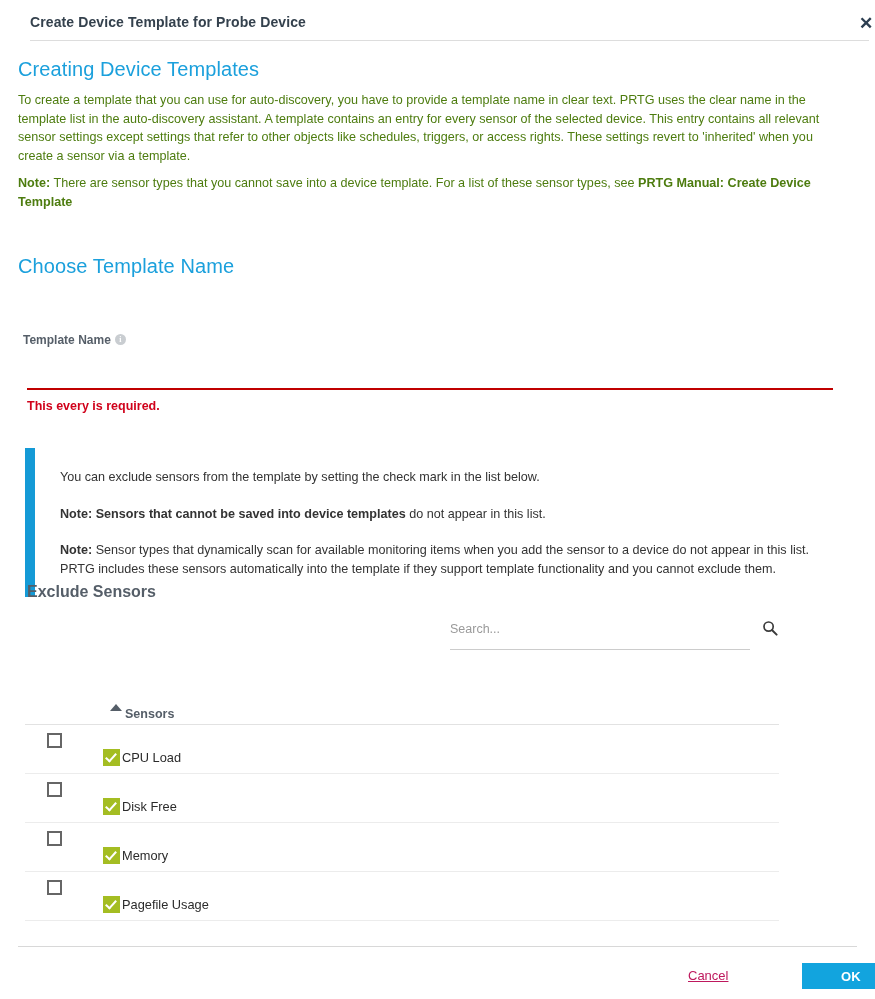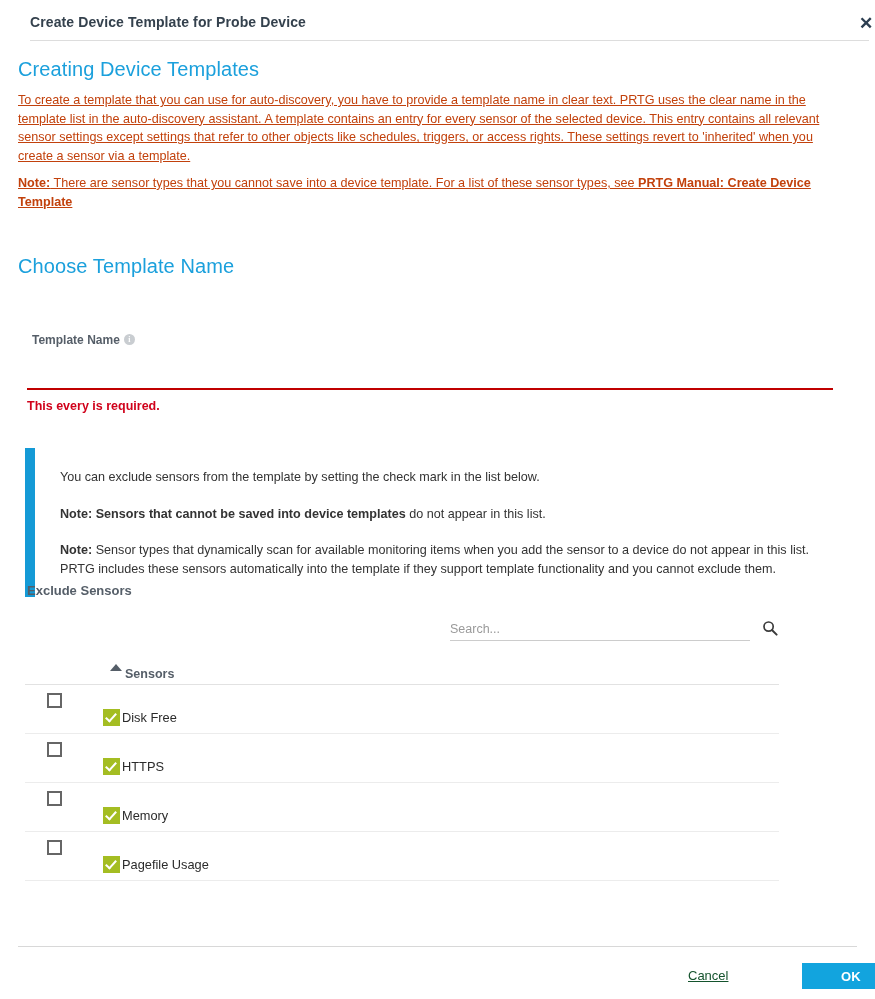--- a/index.html
+++ b/index.html
@@ -76,39 +76,38 @@
   }
   .h-creating { position: absolute; left: 18px; top: 17px; }
   .h-choose   { position: absolute; left: 18px; top: 214px; }
 
   p.para {
     position: absolute;
     margin: 0;
     padding: 0;
     font-size: 12.6px;
     line-height: 18.6px;
-    color: #c2410c;
-    text-decoration: underline;
+    color: #4d7c0f;
   }
   .p-intro {
     left: 18px;
     top: 50px;
     width: 833px;
   }
   .p-note {
     left: 18px;
     top: 133px;
     width: 833px;
   }
   .b { font-weight: bold; }
 
   
   .field-label {
     position: absolute;
-    left: 32px;
+    left: 23px;
     top: 292px;
     font-size: 12px;
     font-weight: bold;
     color: #555e68;
   }
   .info-icon {
     display: inline-block;
     width: 11px;
     height: 11px;
     border-radius: 50%;
@@ -175,21 +174,21 @@
     color: #333333;
   }
   .callout-body p:last-child { margin-bottom: 0; }
   .callout-body p.first { margin-top: 20px; }
 
   
   .exclude-label {
     position: absolute;
     left: 27px;
     top: 542px;
-    font-size: 13px;
+    font-size: 16px;
     font-weight: bold;
     color: #555e68;
   }
 
   .search-wrap {
     position: absolute;
     left: 450px;
     top: 578px;
     width: 328px;
     height: 22px;
@@ -199,37 +198,37 @@
     left: 0; top: 0;
     width: 300px;
     height: 20px;
     border: none;
     border-bottom: 1px solid #cccccc;
     outline: none;
     background: transparent;
     font-family: "Liberation Sans", sans-serif;
     font-size: 12.5px;
     color: #555555;
-    padding: 0 0 1px 0;
+    padding: 0 0 10px 0;
   }
   .search-input::placeholder { color: #9a9a9a; }
   .search-icon {
     position: absolute;
     right: 0;
     top: 1px;
     width: 16px;
     height: 16px;
     cursor: pointer;
   }
 
   
   .table {
     position: absolute;
     left: 25px;
-    top: 598px;
+    top: 638px;
     width: 754px;
   }
   .th-row {
     position: relative;
     height: 45px;
     border-bottom: 1px solid #e2e2e2;
   }
   .sort-arrow {
     position: absolute;
     left: 85px;
@@ -321,21 +320,21 @@
     top: 946px;
     width: 839px;
     height: 1px;
     background: #d8d8d8;
   }
   .btn-cancel {
     position: absolute;
     left: 688px;
     top: 968px;
     font-size: 13px;
-    color: #14532d;
+    color: #be185d;
     text-decoration: underline;
     cursor: pointer;
     background: none;
     border: none;
     font-family: "Liberation Sans", sans-serif;
     padding: 0;
   }
   .btn-ok {
     position: absolute;
     left: 766px;
@@ -410,28 +409,28 @@
   <div class="table">
     <div class="th-row">
       <span class="sort-arrow"></span>
       <span class="th-label">Sensors</span>
     </div>
     <div id="rows-host">
         <div class="row">
           <input type="checkbox" class="cb" style="">
           <div class="sensor-cell">
             <span class="status-icon"></span>
-            <span class="sensor-name">Disk Free</span>
+            <span class="sensor-name">CPU Load</span>
           </div>
         </div>
         <div class="row">
           <input type="checkbox" class="cb" style="">
           <div class="sensor-cell">
             <span class="status-icon"></span>
-            <span class="sensor-name">HTTPS</span>
+            <span class="sensor-name">Disk Free</span>
           </div>
         </div>
         <div class="row">
           <input type="checkbox" class="cb" style="">
           <div class="sensor-cell">
             <span class="status-icon"></span>
             <span class="sensor-name">Memory</span>
           </div>
         </div>
         <div class="row">

